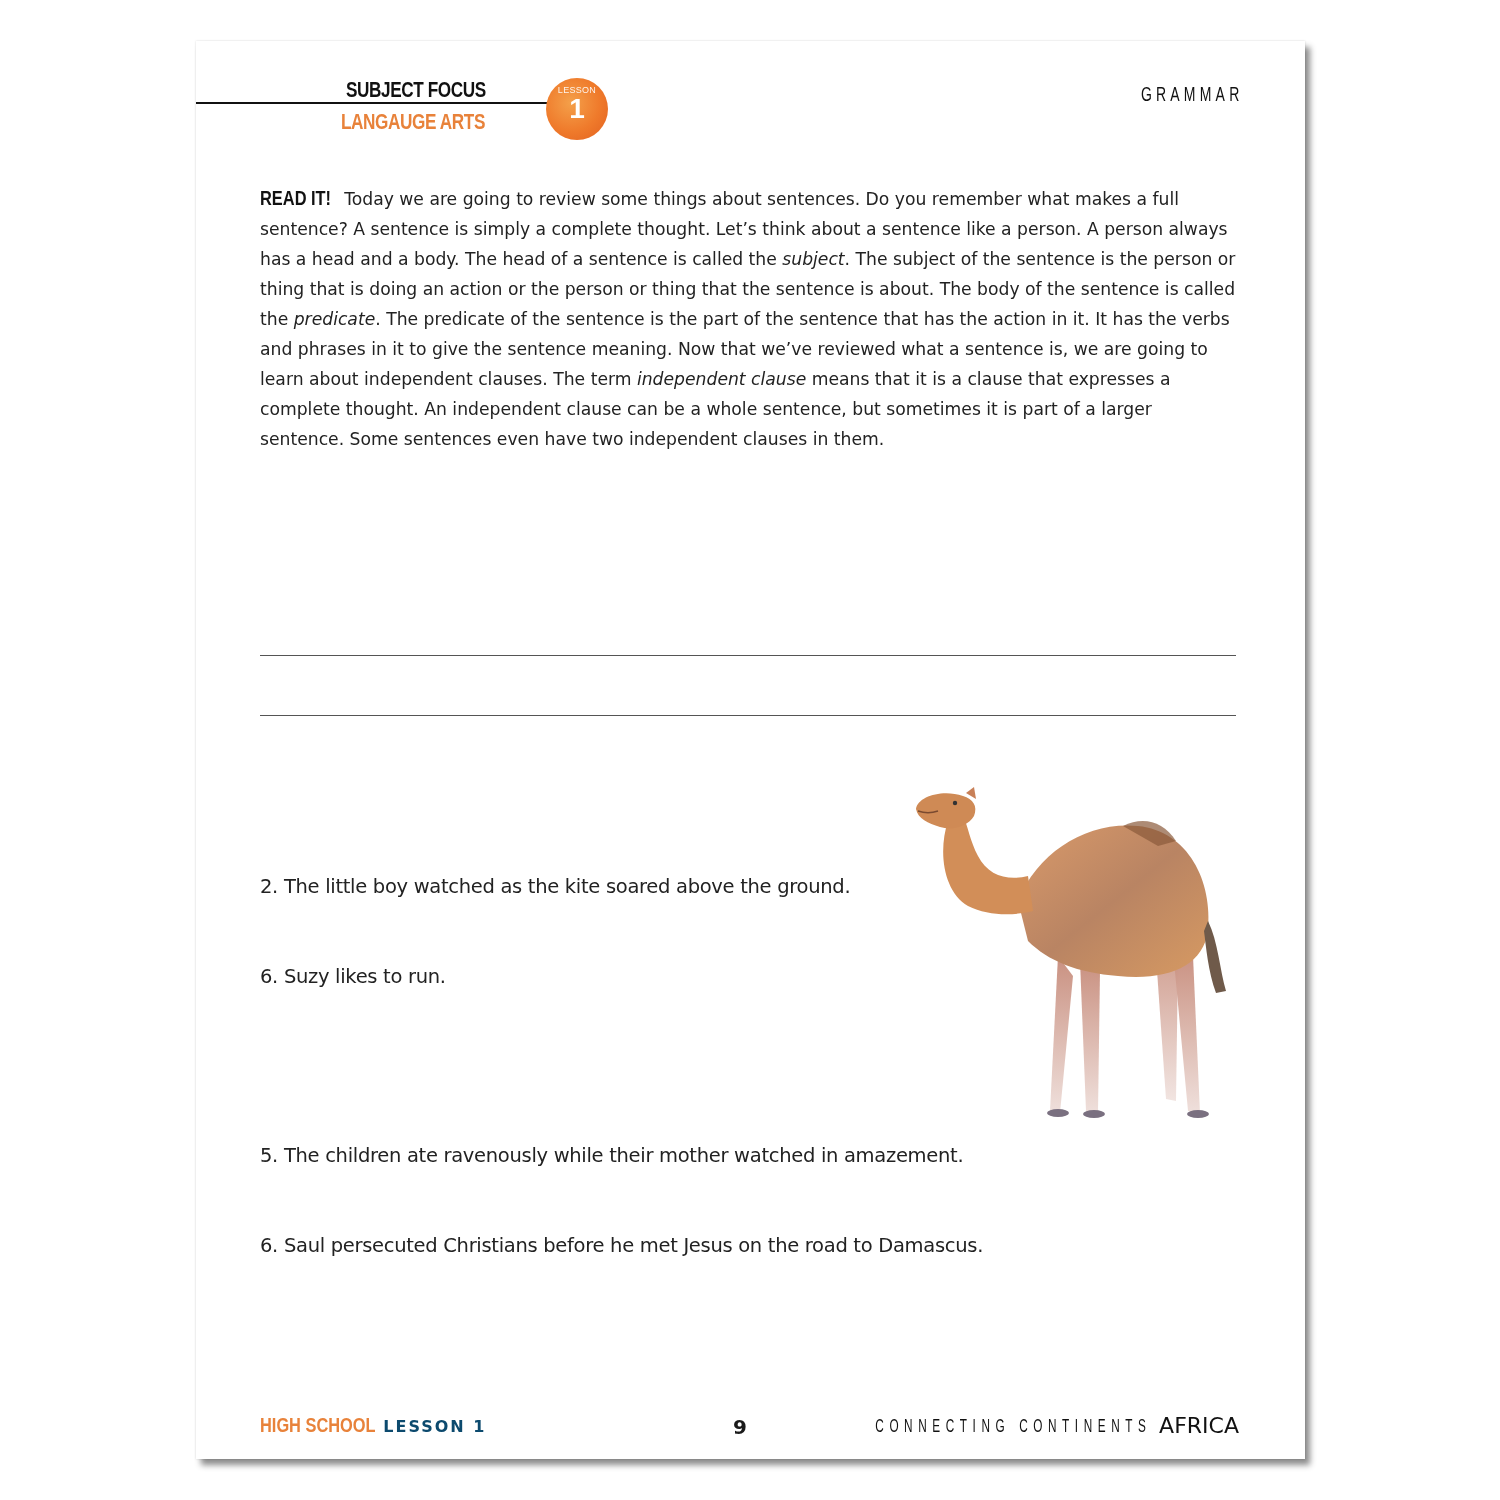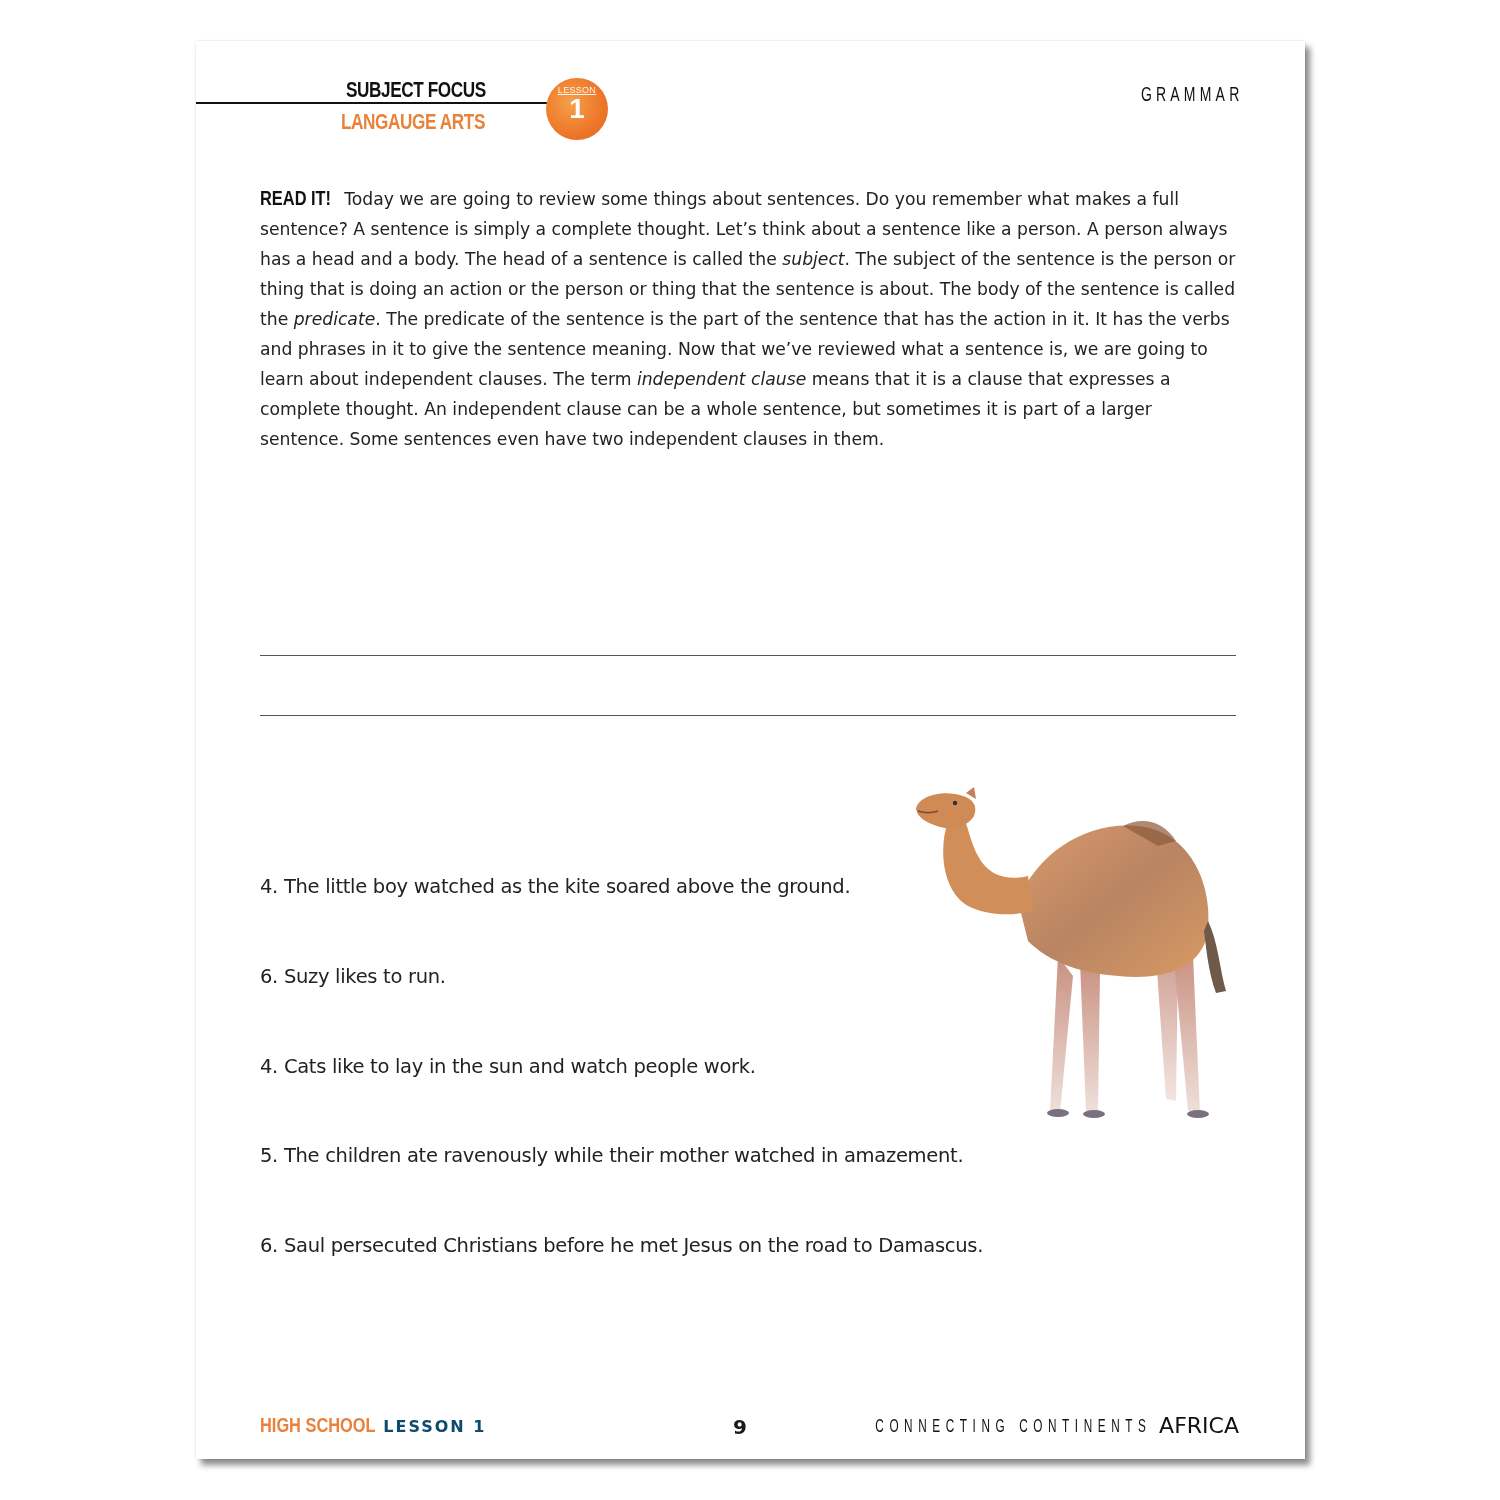--- a/index.html
+++ b/index.html
@@ -22,21 +22,21 @@
   }
   .subject-name {
     left: 145px; top: 68px; font-size: 22px; color: #e8823a;
     transform: scaleX(0.78); transform-origin: left center; white-space: nowrap;
   }
   .lesson-badge {
     left: 350px; top: 37px; width: 62px; height: 62px; border-radius: 50%;
     background: radial-gradient(circle at 40% 40%, #f4a04a 0%, #ef7a2b 55%, #e2601f 100%);
     color: #fff; text-align: center;
   }
-  .lesson-badge .lbl { font-family: "Liberation Sans", sans-serif; font-size: 9px; margin-top: 7px; opacity: .9; letter-spacing: .3px; text-decoration: underline; }
+  .lesson-badge .lbl { font-family: "Liberation Sans", sans-serif; font-size: 9px; margin-top: 7px; opacity: .9; letter-spacing: .3px; }
   .lesson-badge .num { font-family: "Liberation Sans", sans-serif; font-weight: bold; font-size: 28px; line-height: 28px; }
   .section-label {
     right: 62px; top: 42px; font-family: "Liberation Sans", sans-serif;
     font-size: 20px; letter-spacing: 6px; color: #111; transform: scaleX(0.7); transform-origin: right center;
   }
   .content { left: 64px; width: 980px; font-family: "DejaVu Sans", sans-serif; font-size: 17.2px; line-height: 30px; color: #222; }
   .lead {
     font-family: "Liberation Sans", sans-serif; font-weight: bold; font-size: 20px; color: #111;
     display: inline-block; transform: scaleX(0.82); transform-origin: left center; margin-right: -8px;
   }
@@ -74,23 +74,22 @@
   <div class="abs section-label">GRAMMAR</div>
 
   <div class="abs content read-it">
     <span class="lead">READ IT!</span><span> Today we are going to review some things about sentences. Do you remember what makes a full sentence? A sentence is simply a complete thought. Let’s think about a sentence like a person. A person always has a head and a body. The head of a sentence is called the </span><em>subject</em><span>. The subject of the sentence is the person or thing that is doing an action or the person or thing that the sentence is about. The body of the sentence is called the </span><em>predicate</em><span>. The predicate of the sentence is the part of the sentence that has the action in it. It has the verbs and phrases in it to give the sentence meaning. Now that we’ve reviewed what a sentence is, we are going to learn about independent clauses. The term </span><em>independent clause</em><span> means that it is a clause that expresses a complete thought. An independent clause can be a whole sentence, but sometimes it is part of a larger sentence. Some sentences even have two independent clauses in them.</span>
   </div>
 
 
   <div class="abs line" style="top:614px;"></div>
   <div class="abs line" style="top:674px;"></div>
 
-  <div class="abs sentence" style="top:834px;">4. The little boy watched as the kite soared above the ground.</div>
+  <div class="abs sentence" style="top:834px;">2. The little boy watched as the kite soared above the ground.</div>
   <div class="abs sentence" style="top:924px;">6. Suzy likes to run.</div>
-  <div class="abs sentence" style="top:1014px;">4. Cats like to lay in the sun and watch people work.</div>
   <div class="abs sentence" style="top:1103px;">5. The children ate ravenously while their mother watched in amazement.</div>
   <div class="abs sentence" style="top:1193px;">6. Saul persecuted Christians before he met Jesus on the road to Damascus.</div>
 
   <svg class="abs camel" viewBox="0 0 330 350">
     <defs>
       <linearGradient id="body" x1="0" y1="0" x2="1" y2="1">
         <stop offset="0" stop-color="#d99a6a"></stop>
         <stop offset="0.5" stop-color="#b98463"></stop>
         <stop offset="1" stop-color="#d79a62"></stop>
       </linearGradient>

